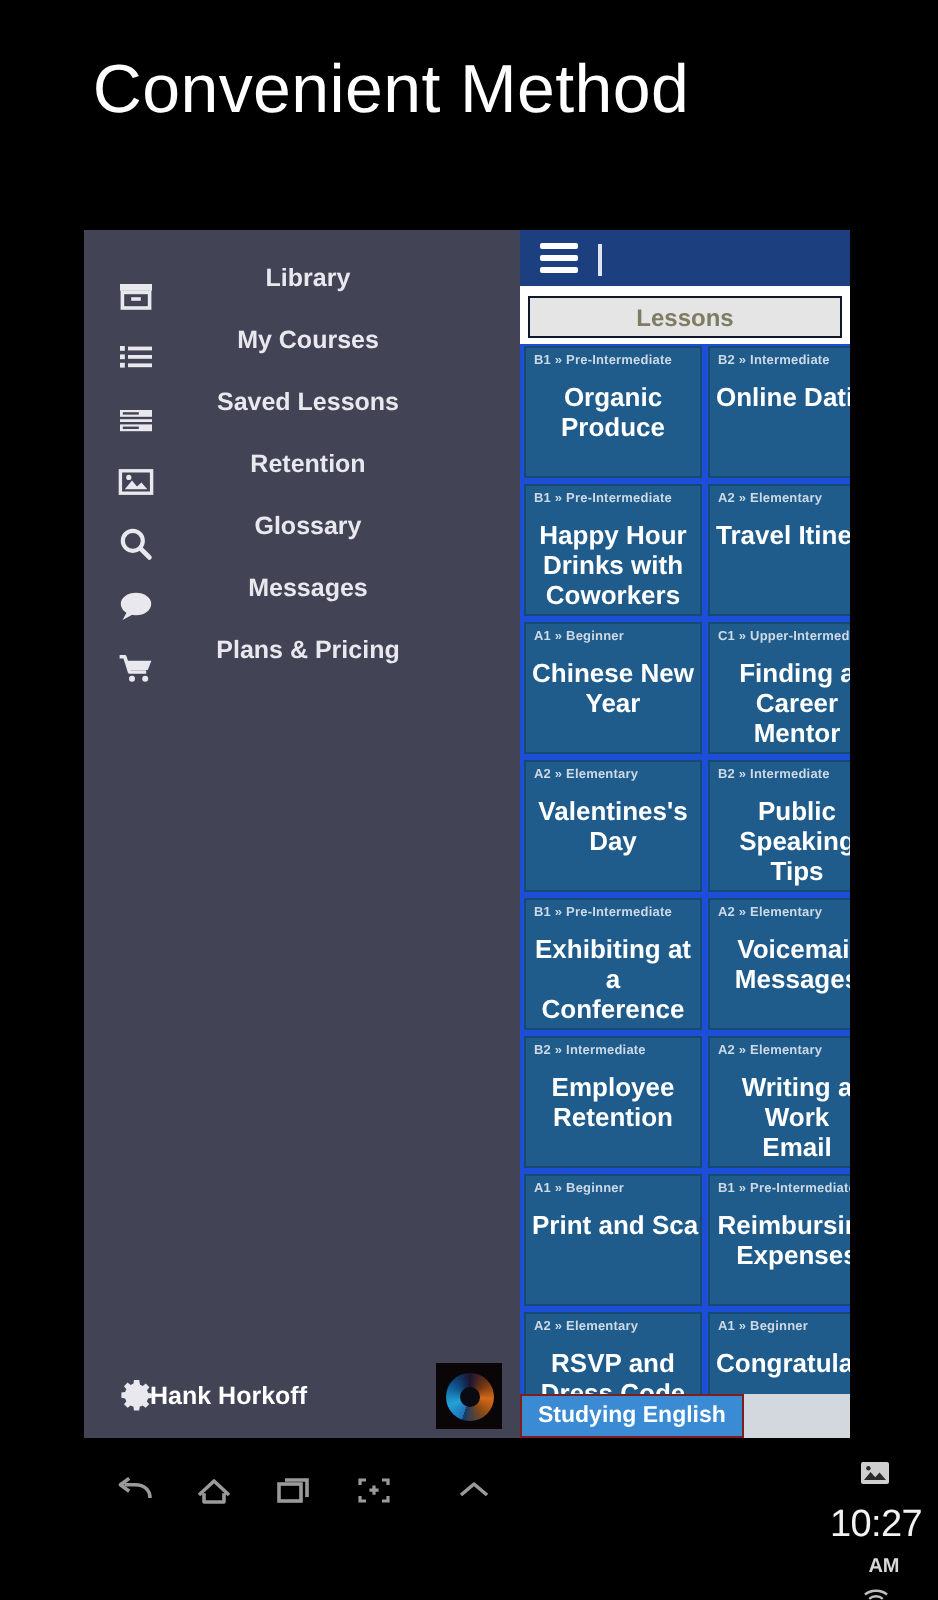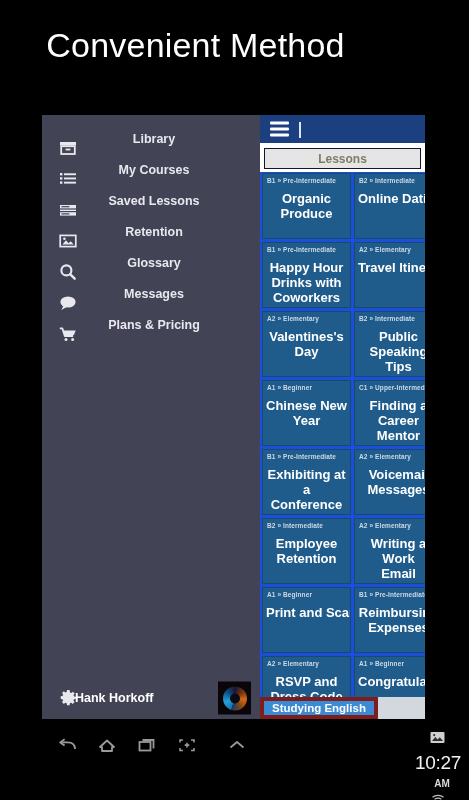--- a/index.html
+++ b/index.html
@@ -152,21 +152,21 @@
   .bottom-tabs {
     position:absolute; left:0; bottom:0;
     width:165px; height:22px;
     background:#d3d8de;
     display:flex; align-items:flex-end;
   }
   .tab-study {
     height:22px;
     padding:0 8px;
     background:#3a8ad4;
-    border:4px solid #7f1d1d;
+    border:1px solid #7f1d1d;
     color:#ffffff;
     font-size:11.5px;
     font-weight:bold;
     display:flex; align-items:center;
     white-space:nowrap;
   }
 
   
   .navbar {
     position:absolute; left:0; top:730px;
@@ -317,36 +317,36 @@
             <div class="card-level">B1 » Pre-Intermediate</div>
             <div class="card-title wrap">Happy Hour<br>Drinks with<br>Coworkers</div>
           </div>
           <div class="card">
             <div class="card-level">A2 » Elementary</div>
             <div class="card-title">Travel Itinerary</div>
           </div>
         </div>
         <div class="grid-row">
           <div class="card">
+            <div class="card-level">A1 » Beginner</div>
+            <div class="card-title wrap">Chinese New<br>Year</div>
+          </div>
+          <div class="card">
+            <div class="card-level">C1 » Upper-Intermediate</div>
+            <div class="card-title wrap">Finding a<br>Career Mentor</div>
+          </div>
+        </div>
+        <div class="grid-row">
+          <div class="card">
             <div class="card-level">A2 » Elementary</div>
             <div class="card-title wrap">Valentines's<br>Day</div>
           </div>
           <div class="card">
             <div class="card-level">B2 » Intermediate</div>
             <div class="card-title wrap">Public<br>Speaking Tips</div>
-          </div>
-        </div>
-        <div class="grid-row">
-          <div class="card">
-            <div class="card-level">A1 » Beginner</div>
-            <div class="card-title wrap">Chinese New<br>Year</div>
-          </div>
-          <div class="card">
-            <div class="card-level">C1 » Upper-Intermediate</div>
-            <div class="card-title wrap">Finding a<br>Career Mentor</div>
           </div>
         </div>
         <div class="grid-row">
           <div class="card">
             <div class="card-level">B1 » Pre-Intermediate</div>
             <div class="card-title wrap">Exhibiting at a<br>Conference</div>
           </div>
           <div class="card">
             <div class="card-level">A2 » Elementary</div>
             <div class="card-title wrap">Voicemail<br>Messages</div>

